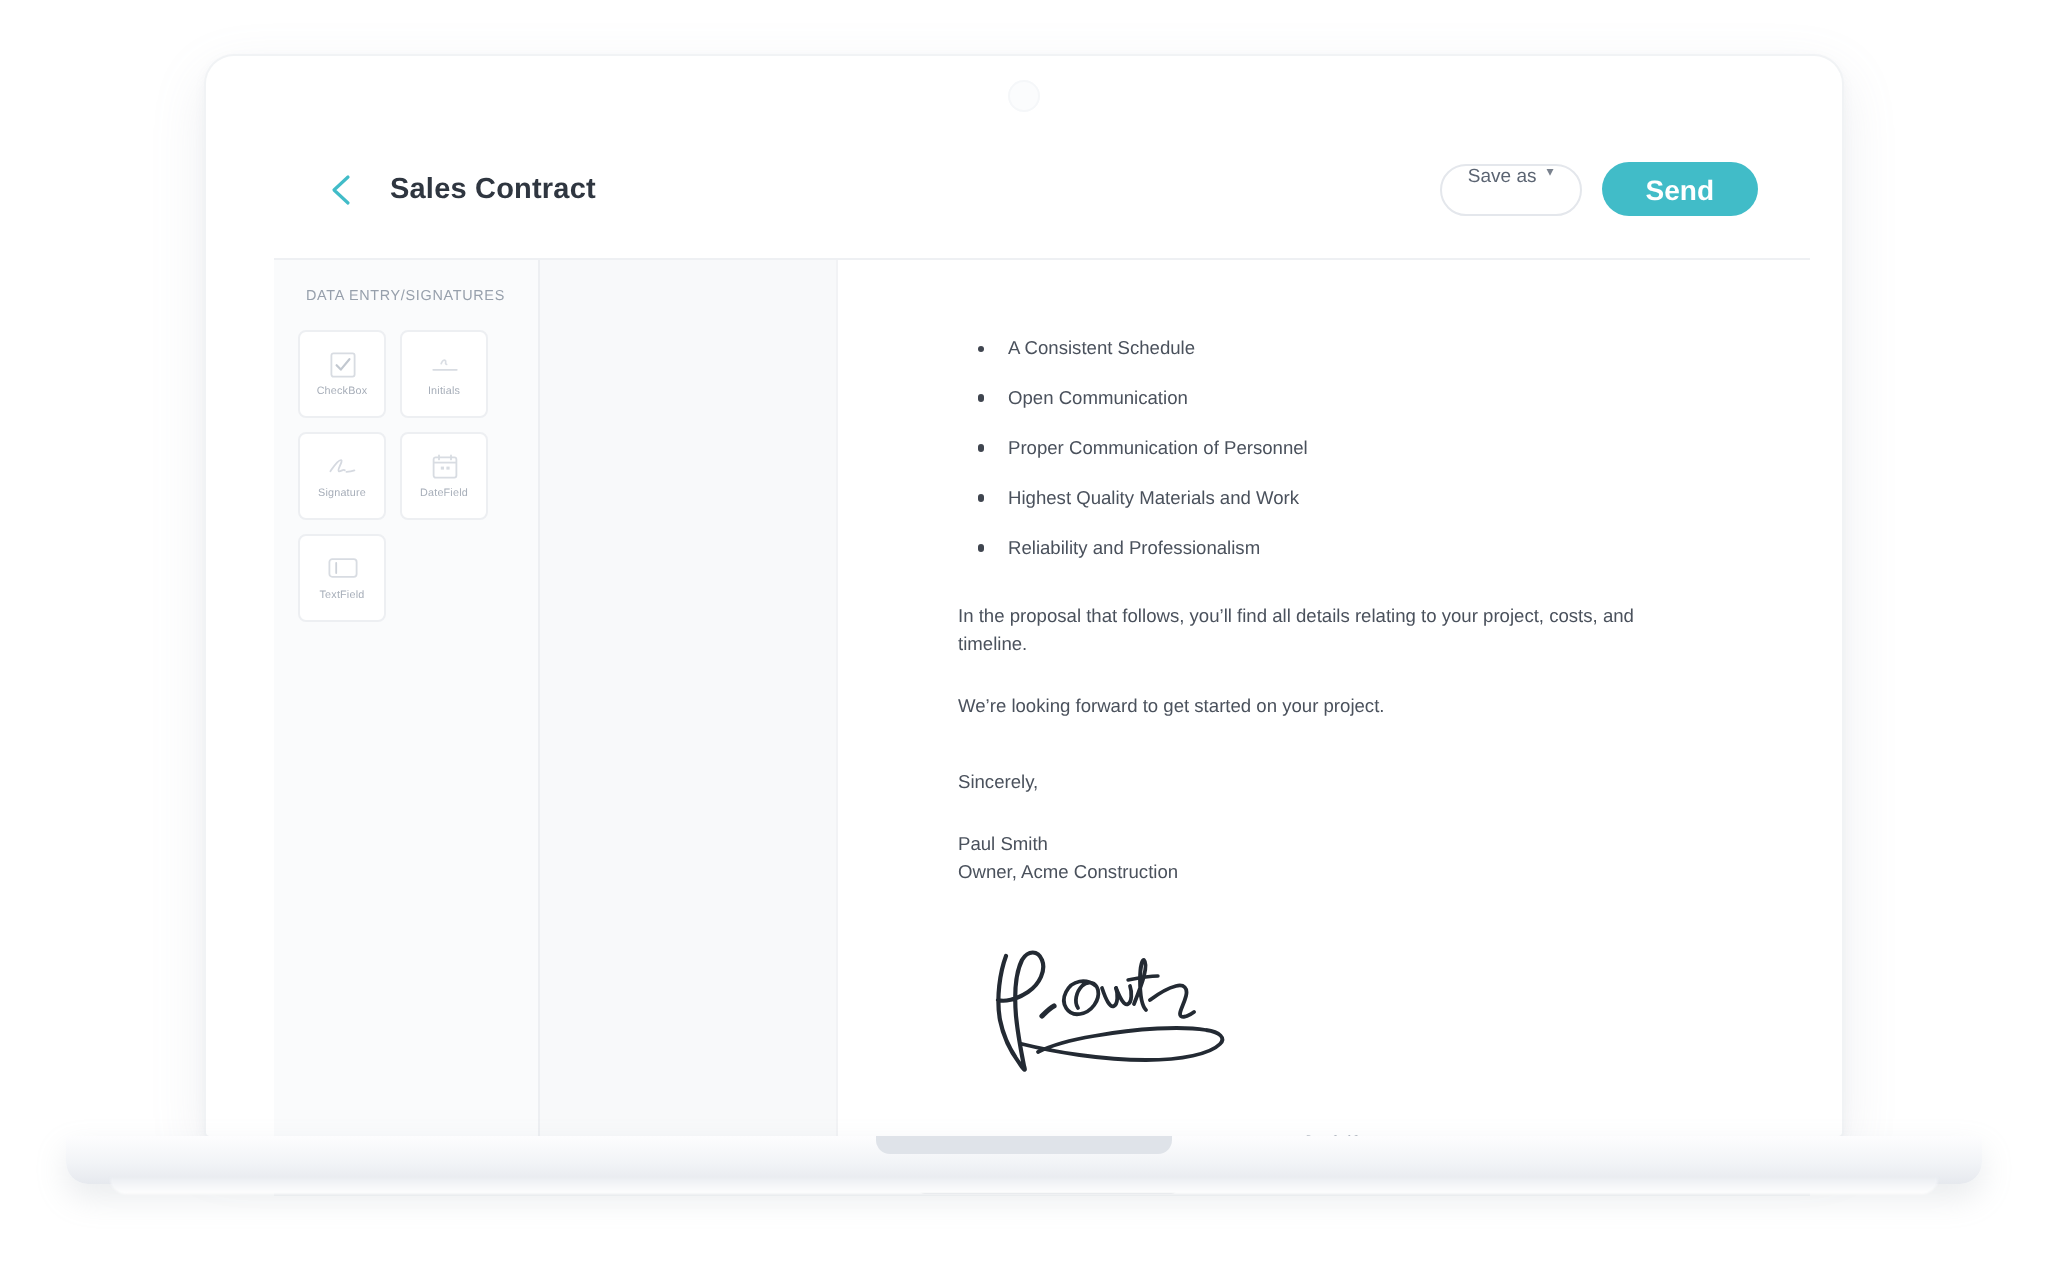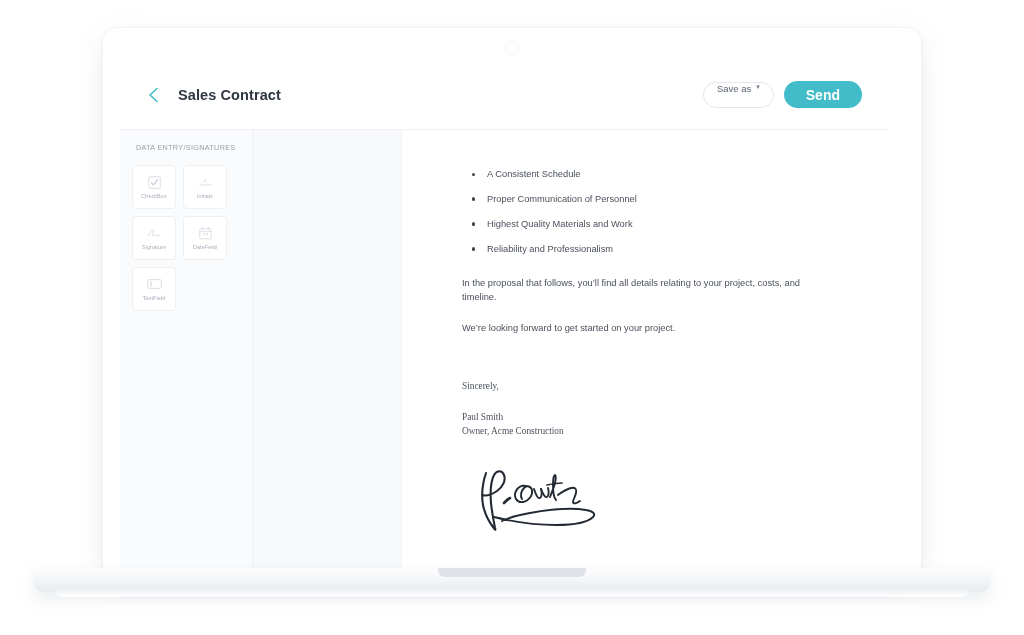--- a/index.html
+++ b/index.html
@@ -36,21 +36,21 @@
     width: 16px; height: 16px;
     margin-left: -8px;
     border-radius: 50%;
     background: #fbfcfd;
     box-shadow: inset 0 0 0 1px #f5f7f9;
   }
 
   
   #screen-viewport {
     position: absolute;
-    left: 17px; top: 32px;
+    left: 34px; top: 32px;
     width: 768px; height: 538px;
     background: #ffffff;
     overflow: hidden;
   }
 
   
   #laptop-base {
     position: absolute;
     left: 33px; top: 568px;
     width: 958px; height: 24px;
@@ -223,21 +223,21 @@
   #benefits-list li::before {
     content: "";
     position: absolute;
     left: 10px; top: 4.5px;
     width: 3.4px; height: 3.4px;
     border-radius: 50%;
     background: #3f454f;
   }
 
   .doc-paragraph { margin-bottom: 18px; max-width: 360px; }
-  #closing-block { margin-top: 44px; font-family: Liberation Serif, serif; }
+  #closing-block { margin-top: 24px; }
   #signoff-line { margin-bottom: 18px; }
   .signer-line { line-height: 1.5; }
 
   #signature-image { margin-top: 22px; margin-left: 12px; }
 
   #page-footer {
     position: absolute;
     left: 0; bottom: 12px;
     width: 100%;
     text-align: center;
@@ -363,20 +363,21 @@
         </div>
 
         <div id="document-pane">
 
           <div id="document-page">
 
             <div id="document-content">
 
               <ul id="benefits-list">
                 <li>A Consistent Schedule</li>
+                <li>Open Communication</li>
                 <li>Proper Communication of Personnel</li>
                 <li>Highest Quality Materials and Work</li>
                 <li>Reliability and Professionalism</li>
               </ul>
 
               <p class="doc-paragraph">In the proposal that follows, you’ll find all details relating to your project, costs, and timeline.</p>
 
               <p class="doc-paragraph">We’re looking forward to get started on your project.</p>
 
               <div id="closing-block">

